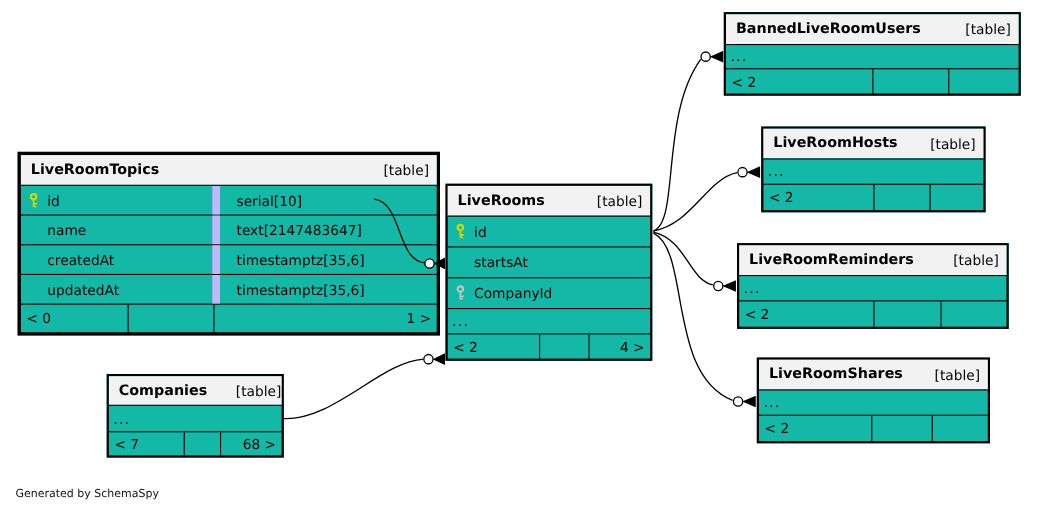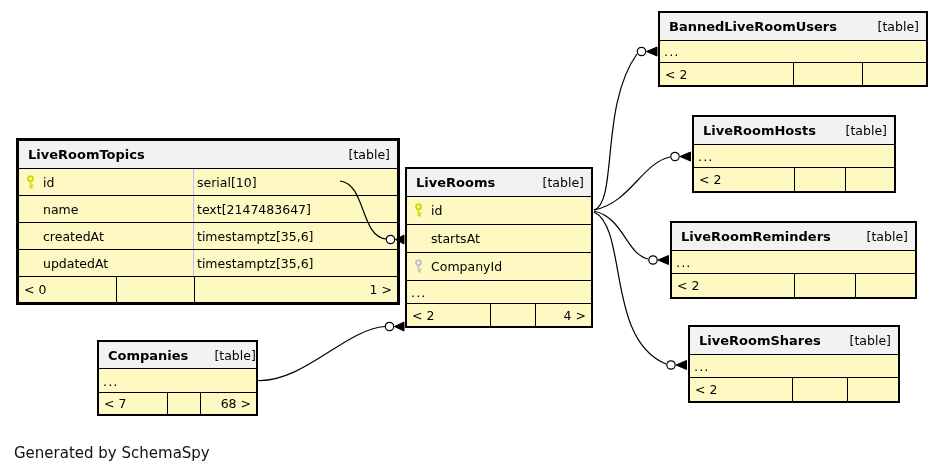--- a/index.html
+++ b/index.html
@@ -1,29 +1,29 @@
 <!DOCTYPE html>
 <html><head>
 <meta charset="utf-8">
 <style>
   html,body{margin:0;padding:0;background:#fff;}
   .canvas{
     position:relative;width:944px;height:473px;background:#ffffff;
     font-family:"DejaVu Sans","Liberation Sans",sans-serif;color:#000;overflow:hidden;
   }
   .canvas *{box-sizing:border-box;}
-  .tbl{position:absolute;background:#fef9c3;border:2px solid #000;font-size:12.5px;}
+  .tbl{position:absolute;background:#14b8a6;border:2px solid #000;font-size:12.5px;}
   .tbl.main{border-width:3px;}
   .thead{display:flex;justify-content:space-between;align-items:center;background:#f2f2f2;height:27px;padding:0 7px 0 9px;gap:6px;}
   .tname{font-weight:bold;font-size:13px;white-space:nowrap;}
   .ttag{font-size:12.5px;white-space:nowrap;padding-left:20px;}
   .row{display:flex;align-items:stretch;border-top:1px solid #000;height:28px;}
   .cell{display:flex;align-items:center;white-space:nowrap;}
   .cname{flex:none;padding-left:5px;}
-  .ctype{flex:1;border-left:1px solid #c4b5fd;padding-left:3px;text-align:center;}
+  .ctype{flex:1;border-left:7px solid #c4b5fd;padding-left:15px;text-align:center;}
   .cfull{flex:1;padding-left:5px;}
   .keyslot{width:13px;margin-right:6px;flex:none;display:flex;align-items:center;justify-content:center;}
   .erow{border-top:1px solid #000;display:flex;align-items:flex-end;padding:0 0 3px 4px;height:23px;font-size:13px;letter-spacing:1px;}
   .tfoot{display:flex;border-top:1px solid #000;height:24px;}
   .fcell{display:flex;align-items:center;padding:0 5px;white-space:nowrap;}
   .fcell.m,.fcell.r{border-left:1px solid #000;}
   .fcell.r{flex:1;justify-content:flex-end;}
   
   .t0 .row{height:27px;}
   .t0 .cname{width:174px;}
@@ -37,21 +37,21 @@
   .t2 .erow{height:24px;}
   .t2 .tfoot{height:22px;}
   .t2 .fcell.l{width:68px;} .t2 .fcell.m{width:33px;}
   .t3 .erow{height:22px;}
   .t3 .tfoot{height:23px;}
   .t3 .fcell.l{width:133px;} .t3 .fcell.m{width:69px;}
   .t4 .fcell.l{width:100px;} .t4 .fcell.m{width:51px;}
   .t5 .fcell.l{width:122px;} .t5 .fcell.m{width:61px;}
   .t6 .fcell.l{width:102px;} .t6 .fcell.m{width:55px;}
   .edges{position:absolute;left:0;top:0;pointer-events:none;}
-  .note{position:absolute;left:14px;top:444px;font-size:15px;color:#111;}
+  .note{position:absolute;left:14px;top:444px;font-size:10px;color:#111;}
 </style>
 </head>
 <body>
 
 <div class="canvas">
 
   <div class="tbl main t0" style="left:16px;top:138px;width:384px;">
     <div class="thead">
       <span class="tname">LiveRoomTopics</span>
       <span class="ttag">[table]</span>

